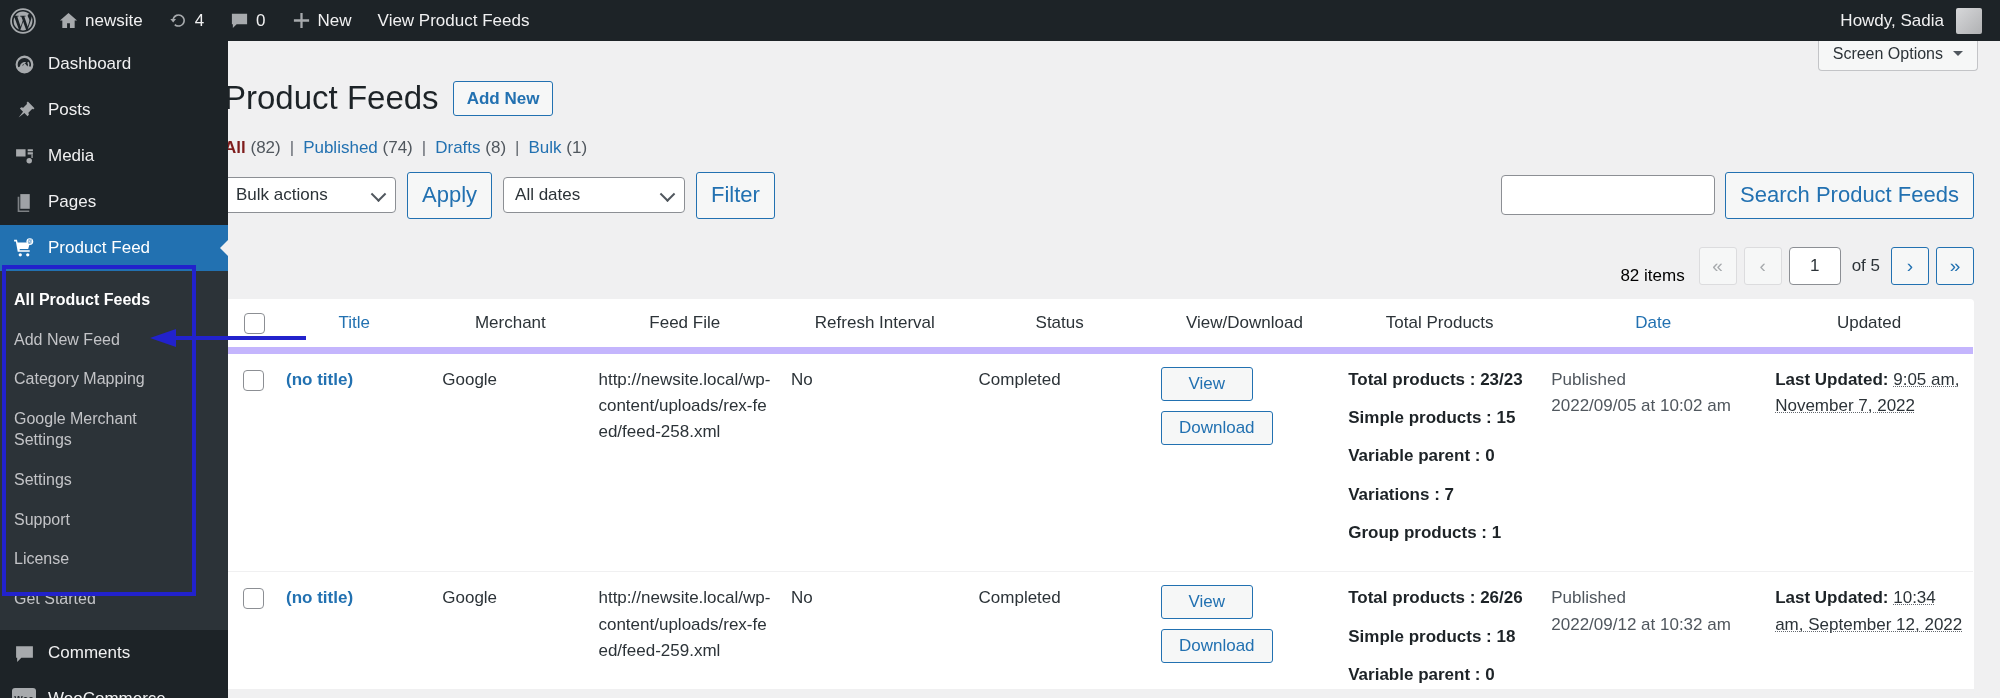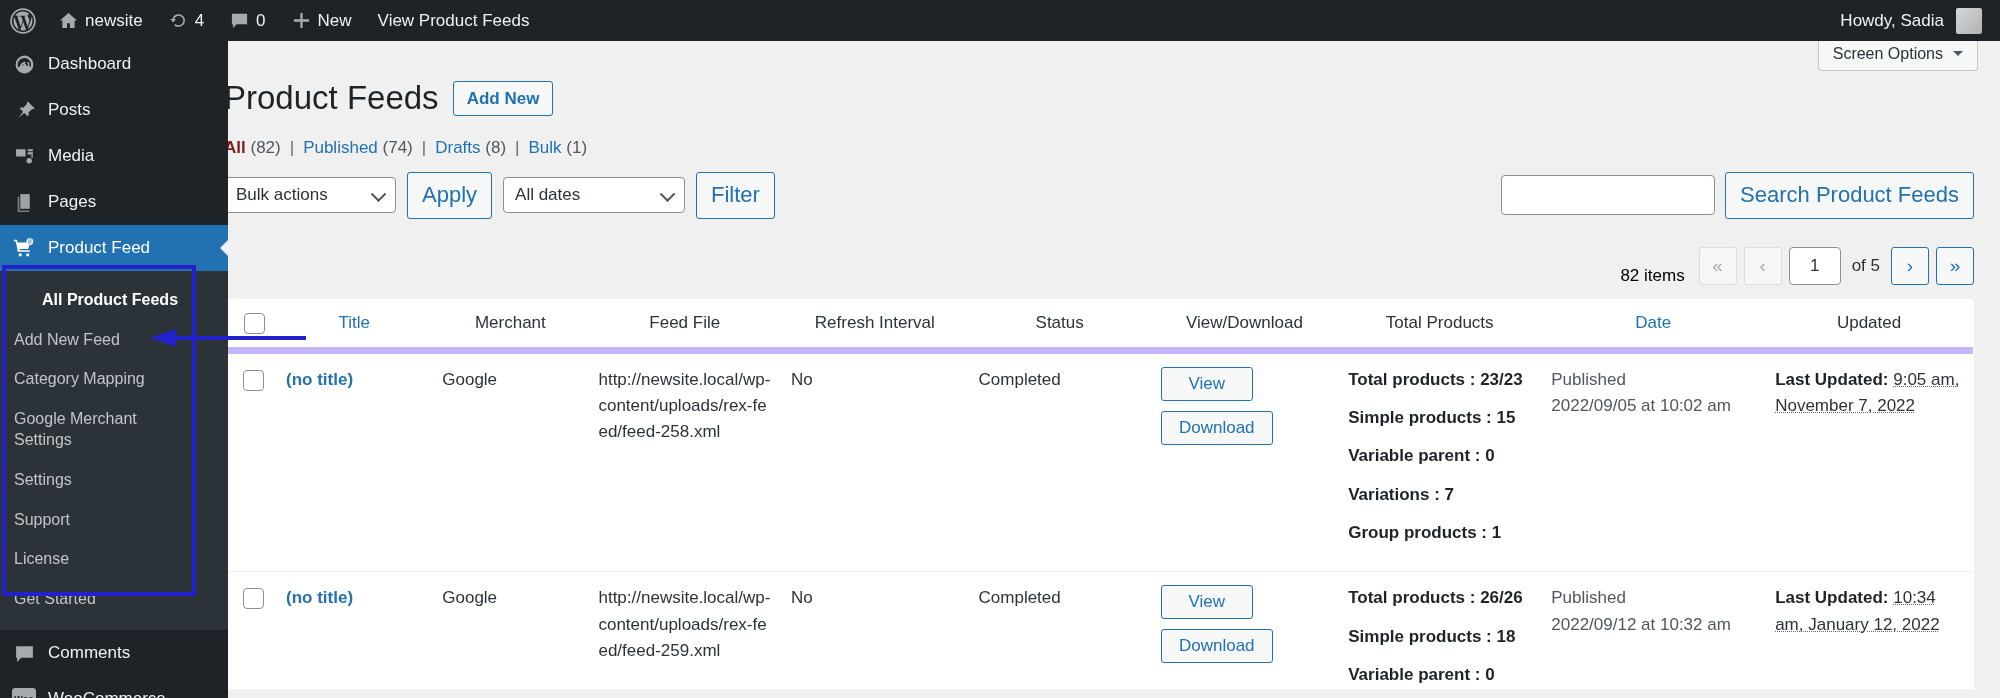--- a/index.html
+++ b/index.html
@@ -63,21 +63,21 @@
     border-right-color: #f0f0f1;
   }
   .submenu {
     background: #2c3338; padding: 9px 0 12px 0;
   }
   .submenu a {
     display: block; padding: 9px 0 9px 14px;
     color: #c3c4c7; font-size: 16px; white-space: nowrap;
     line-height: 1.35;
   }
-  .submenu a.current { color: #fff; font-weight: bold; margin-left: 28px; }
+  .submenu a.current { color: #fff; font-weight: bold; }
   .woo-badge {
     width: 24px; height: 22px; background: #a7aaad; border-radius: 3px;
     color: #1d2327; font-size: 9px; font-weight: bold;
     display: flex; align-items: center; justify-content: center;
   }
 
   
   #annot-box {
     position: absolute; left: 2px; top: 265px; width: 194px; height: 331px;
     border: 4px solid #2222cc; z-index: 60; pointer-events: none;
@@ -534,21 +534,21 @@
               <b>7</b>
             </div>
 
           </td>
           <td class="date-cell">
             <div>Published</div>
             <div>2022/09/12 at 10:32 am</div>
           </td>
           <td>
             <span class="upd-label">Last Updated:</span>
-            <span class="spell">10:34 am, January 12, 2022</span>
+            <span class="spell">10:34 am, September 12, 2022</span>
           </td>
         </tr>
 
       </tbody>
     </table>
 
   </div>
 </div>
 
 </body></html>

